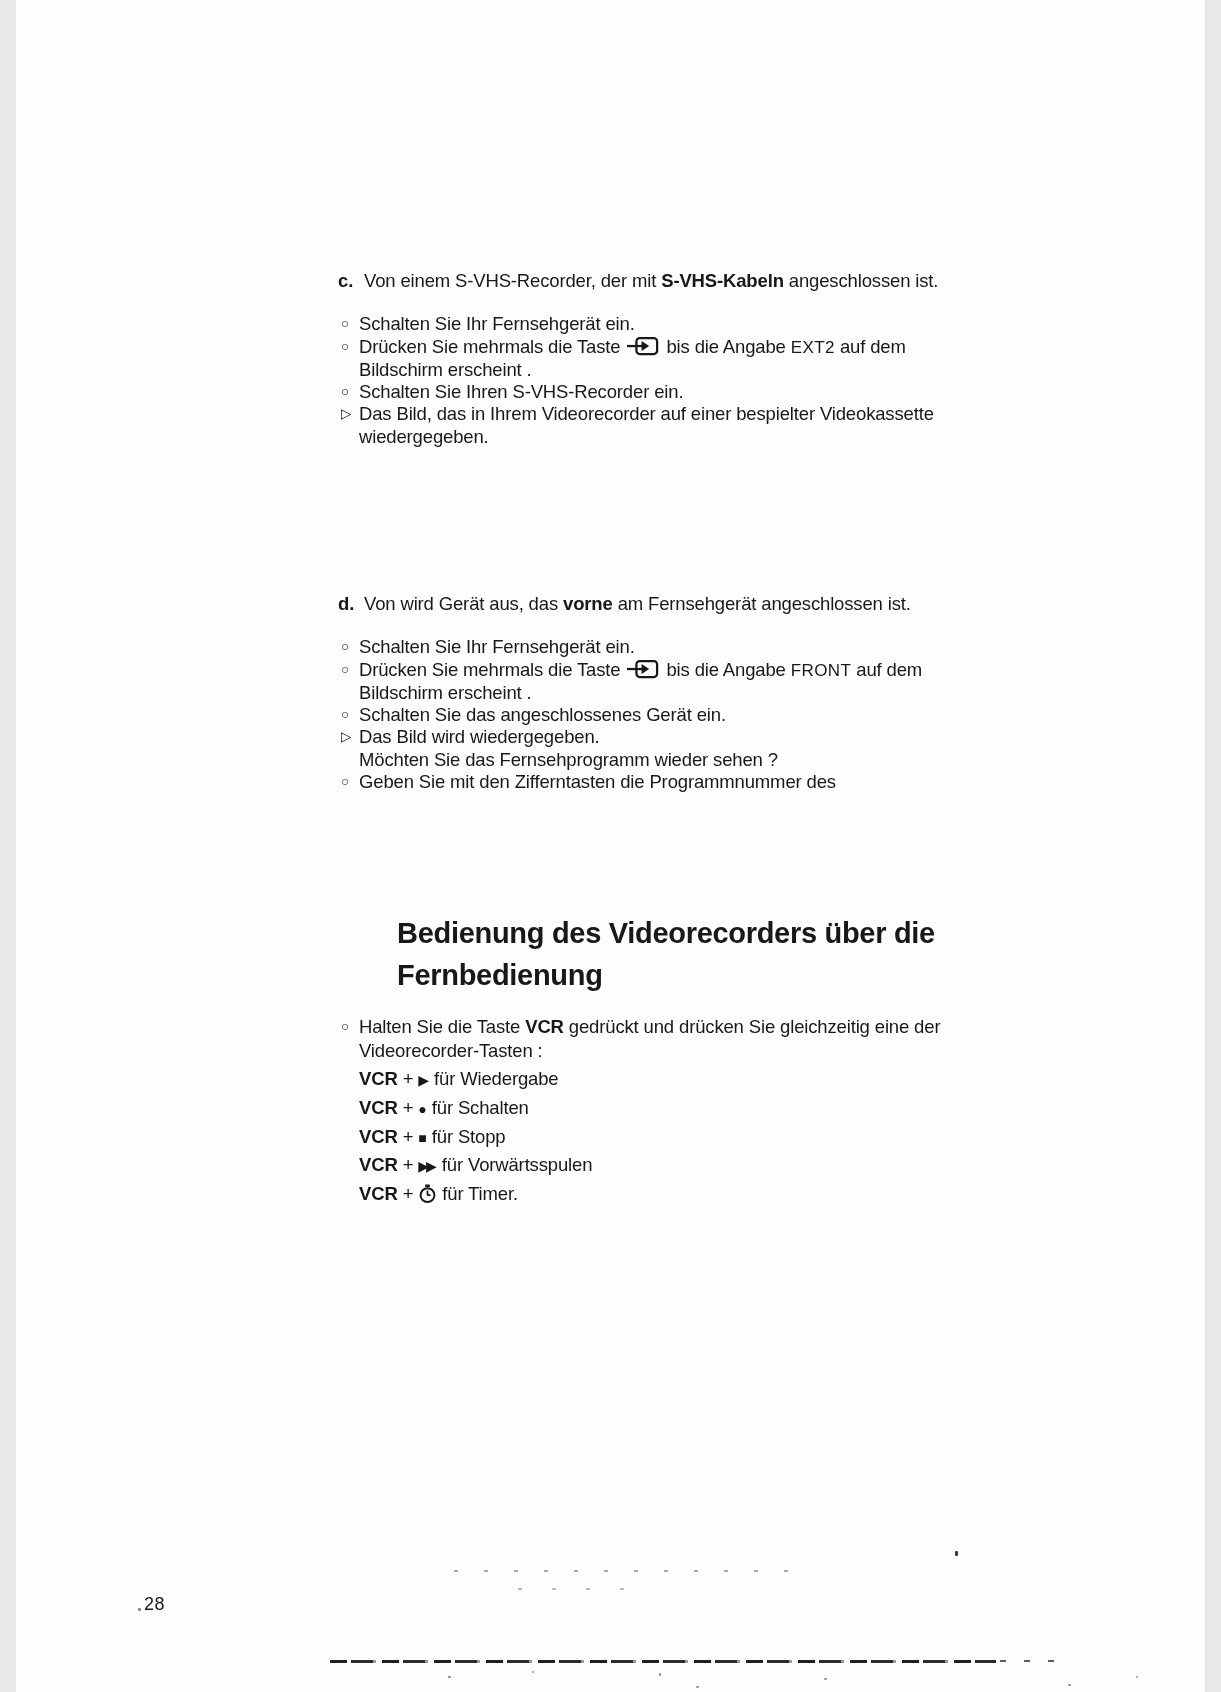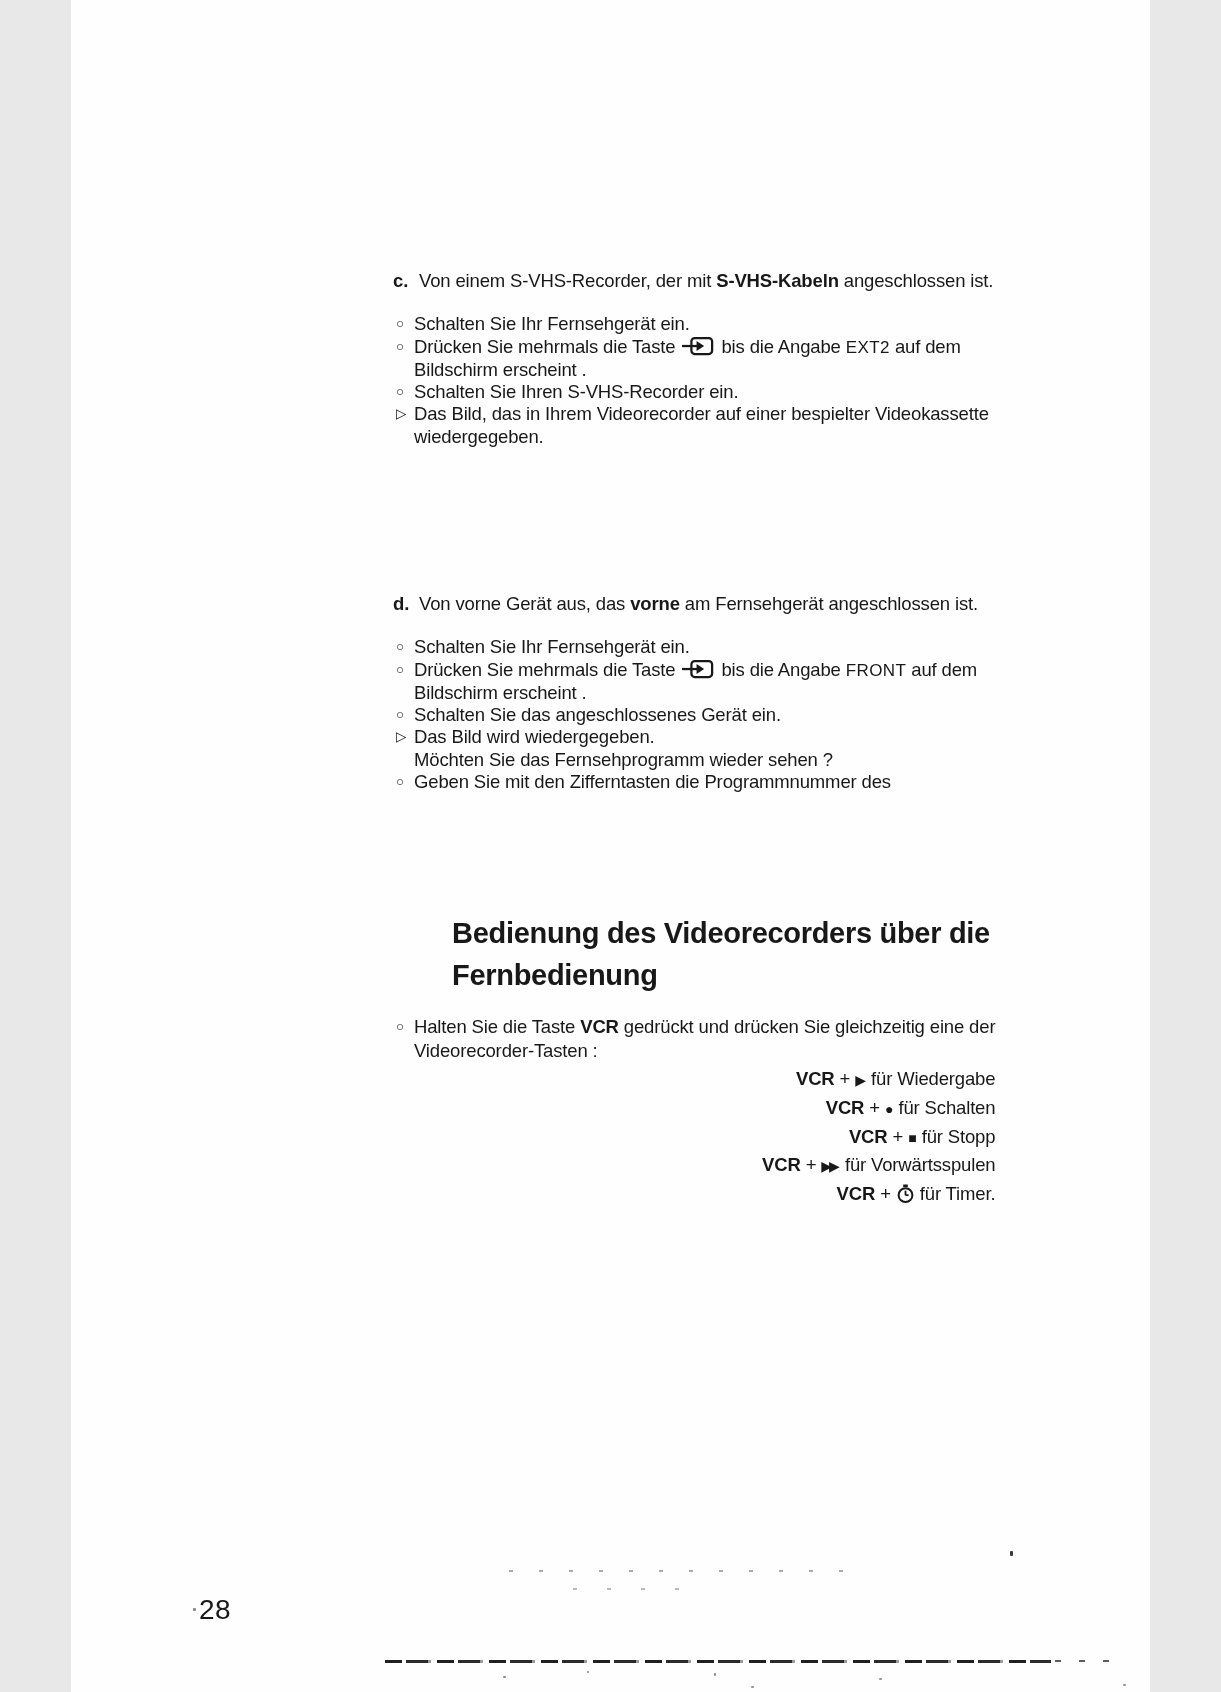--- a/index.html
+++ b/index.html
@@ -1,18 +1,18 @@
 <!DOCTYPE html>
 <html><head>
 <meta charset="utf-8">
 <style>
   html,body{margin:0;padding:0;background:#e8e8e8;}
   .page{
     position:relative;
-    width:1079px;height:1692px;
+    width:1189px;height:1692px;
     margin:0 auto;
     background:#fefefe;
     font-family:"Liberation Sans", sans-serif;
     color:#181818;
     overflow:hidden;
   }
   .body-text{font-size:18.5px;line-height:22.3px;letter-spacing:-0.15px;}
   .sec{position:absolute;left:322px;}
   .sec-title{white-space:nowrap;}
   .sec-label{display:inline-block;width:26px;font-weight:700;}
@@ -27,25 +27,25 @@
   .osd{font-size:17px;letter-spacing:0.4px;}
   .btn-icon{display:inline-block;vertical-align:-4px;margin:0 2px;}
   .heading{
     position:absolute;left:343px;top:912px;
     font-size:29px;line-height:42px;font-weight:700;letter-spacing:-0.3px;
     white-space:nowrap;
     margin-left:38px;
   }
   .vcr{position:absolute;left:322px;top:1015px;}
   .vcr .intro{line-height:23.8px;}
-  .combo{margin-left:21px;margin-top:5.5px;white-space:nowrap;line-height:22.3px;text-align:right;}
+  .combo{margin-left:21px;margin-top:5.5px;white-space:nowrap;line-height:22.3px;}
   .combo .glyph{font-size:14px;letter-spacing:0;}
   .combo .glyph.pair{letter-spacing:-3px;margin-right:3px;}
   .timer-icon-svg{display:inline-block;vertical-align:-4px;margin:0 1px;}
-  .page-number{position:absolute;left:128px;top:1594px;font-size:28px;letter-spacing:0.5px;}
+  .page-number{position:absolute;left:128px;top:1594px;font-size:18px;letter-spacing:0.5px;}
   
   .artifact{position:absolute;}
   .dotrow1{left:438px;top:1570px;width:352px;height:2px;opacity:.5;
     background:repeating-linear-gradient(90deg,#555 0 4px,transparent 4px 30px);}
   .dotrow2{left:502px;top:1588px;width:126px;height:2px;opacity:.4;
     background:repeating-linear-gradient(90deg,#555 0 4px,transparent 4px 34px);}
   .speck{background:#3a3a3a;border-radius:1px;}
   .bottom-line{left:314px;top:1660px;width:666px;height:2.5px;
     background:repeating-linear-gradient(90deg,
       #202020 0 17px, rgba(32,32,32,0) 17px 21px,
@@ -99,21 +99,21 @@
         <div class="li-lines">
           <div>Das Bild, das in Ihrem Videorecorder auf einer bespielter Videokassette</div>
           <div>wiedergegeben.</div>
         </div>
       </div>
     </div>
   </div>
 
   <div class="sec body-text" style="top:593px;">
     <div class="sec-title">
-      <span class="sec-label">d.</span><span>Von vorne Gerät aus, das</span>
+      <span class="sec-label">d.</span><span>Von wird Gerät aus, das</span>
       <b>vorne</b>
       <span>am Fernsehgerät angeschlossen ist.</span>
     </div>
     <div class="list">
       <div class="li">
         <span class="marker">○</span>
         <div class="li-lines">
             <div>Schalten Sie Ihr Fernsehgerät ein.</div>
           </div>
       </div>

